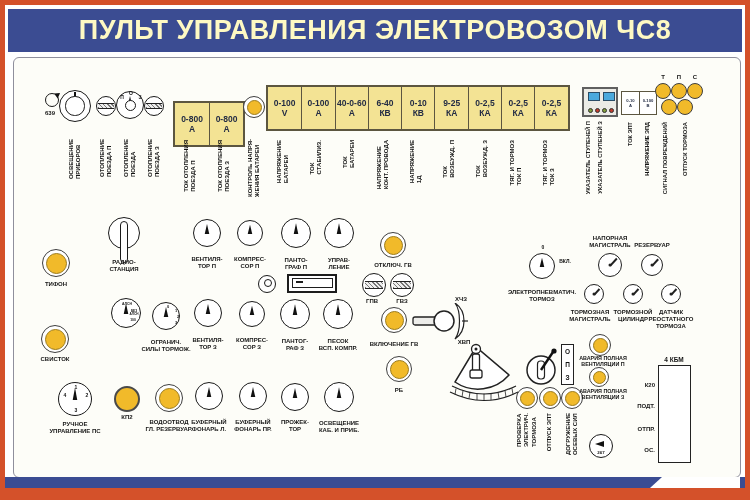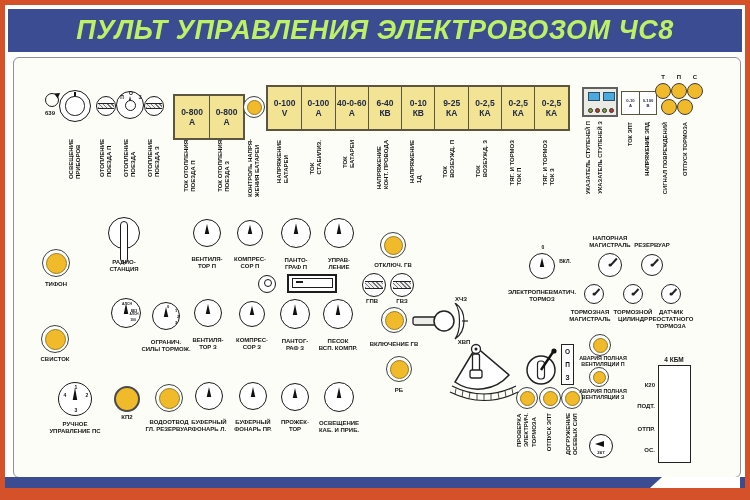--- a/index.html
+++ b/index.html
@@ -1,19 +1,19 @@
 <!DOCTYPE html>
 <html><head>
 <meta charset="utf-8">
 <style>
   html,body{margin:0;padding:0;background:#fff;font-family:"Liberation Sans",sans-serif;}
   #page{position:relative;width:750px;height:500px;background:#ffffff;overflow:hidden;}
   .frame{position:absolute;inset:0;border:5px solid #d4512a;z-index:60;pointer-events:none;}
   .banner{position:absolute;left:8px;top:9px;width:734px;height:43px;background:#3b4c92;display:flex;align-items:center;justify-content:center;z-index:30;}
-  .banner span{color:#bef264;font-weight:bold;font-size:27px;letter-spacing:.5px;white-space:nowrap;font-style:italic;}
+  .banner span{color:#fef9c3;font-weight:bold;font-size:27px;letter-spacing:.5px;white-space:nowrap;}
   .mainpanel{position:absolute;left:13px;top:57px;width:726px;height:419px;background:#fdfdf8;border:1px solid #8f8f9c;border-radius:6px;z-index:1;}
   #layer{position:absolute;inset:0;z-index:10;}
   .abs{position:absolute;}
   .circle{position:absolute;border-radius:50%;box-sizing:border-box;}
   .lbl{position:absolute;font-weight:bold;font-size:6px;line-height:1.2;text-align:center;white-space:pre-line;color:#151515;transform:translateX(-50%);width:max-content;max-width:78px;z-index:12;}
   .vlbl{position:absolute;writing-mode:vertical-rl;transform:translateX(-50%) rotate(180deg);font-weight:bold;font-size:6px;line-height:1.25;white-space:pre-line;color:#151515;z-index:12;}
   .mark{position:absolute;font-weight:bold;color:#111;white-space:pre-line;text-align:center;transform:translate(-50%,-50%);line-height:1.05;}
   .strip{position:absolute;display:flex;background:#f3e394;border:2px solid #5c5640;box-sizing:border-box;}
   .mcell{display:flex;flex-direction:column;align-items:center;justify-content:center;box-sizing:border-box;border-left:1.5px solid #5c5640;color:#232c44;font-weight:bold;}
   .mcell:first-child{border-left:none;}
@@ -29,21 +29,21 @@
 </head>
 <body>
 
 <div id="page">
   <div class="banner">
     <span>ПУЛЬТ УПРАВЛЕНИЯ ЭЛЕКТРОВОЗОМ ЧС8</span>
   </div>
   <div class="mainpanel"></div>
 
   <div id="layer">
-      <div class="strip" style="left: 173px; top: 94px; height: 46px;">
+      <div class="strip" style="left: 173px; top: 101px; height: 46px;">
         <div class="mcell" style="width: 34px; font-size: 8.5px;">
           <span>0-800</span>
           <span>А</span>
         </div>
         <div class="mcell" style="width: 34px; font-size: 8.5px;">
           <span>0-800</span>
           <span>А</span>
         </div>
       </div>
       <div class="vlbl" style="left: 190px; top: 140px; font-size: 6px;">ТОК ОТОПЛЕНИЯ

